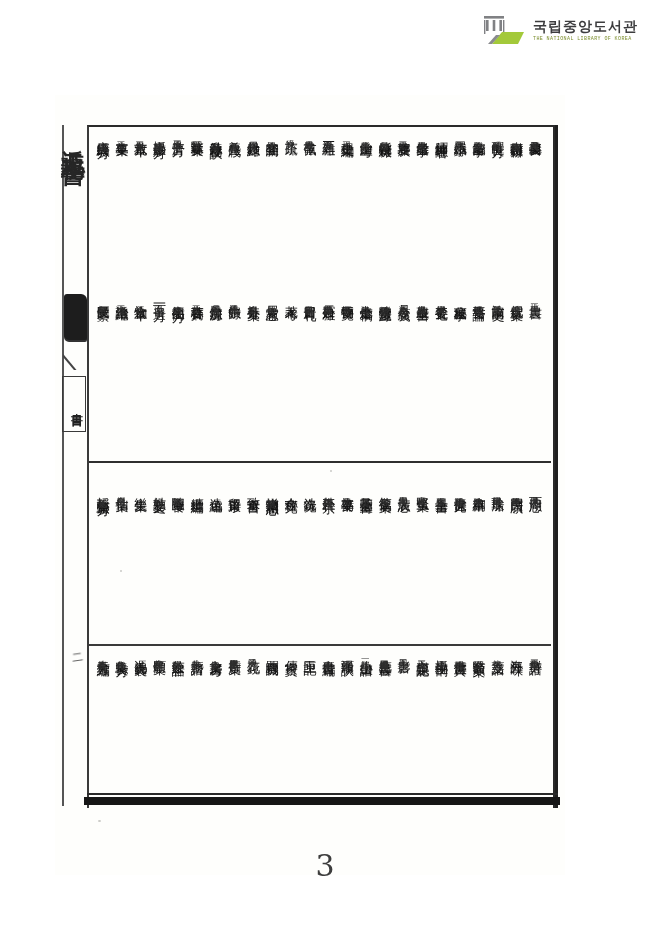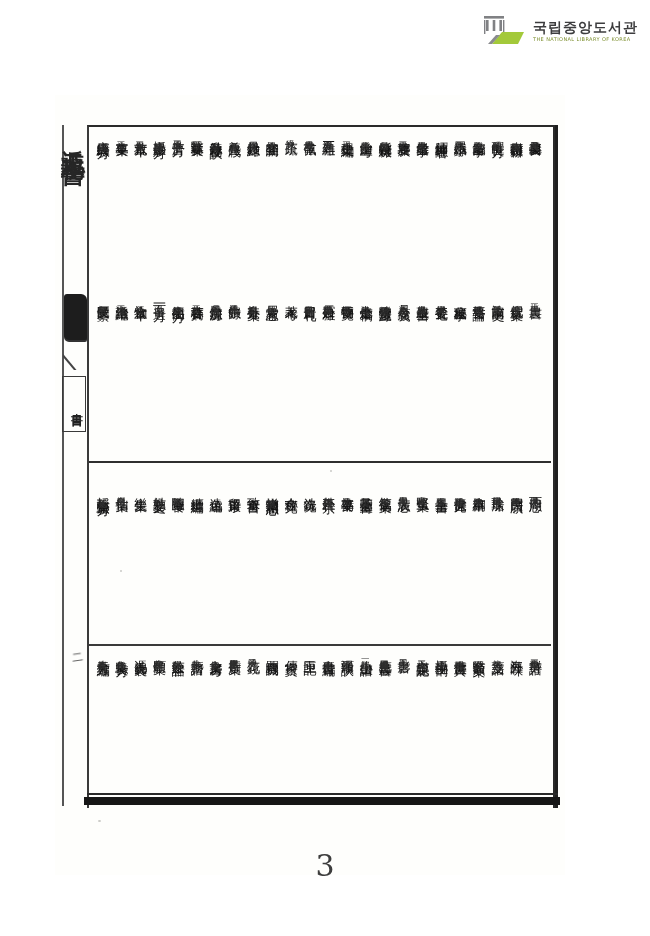--- a/index.html
+++ b/index.html
@@ -1,20 +1,20 @@
 <!DOCTYPE html>
 <html><head>
 <meta charset="utf-8">
 <style>
   html,body{margin:0;padding:0;background:#ffffff;}
   .page{position:relative;width:650px;height:936px;background:#ffffff;overflow:hidden;
         font-family:"DejaVu Sans","Liberation Sans",sans-serif;color:#1b1b1b;}
 
   
-  .logo{position:absolute;top:14px;right:12px;display:flex;align-items:center;gap:7px;}
+  .logo{position:absolute;top:14px;right:12px;display:flex;align-items:center;gap:7px;font-family:Liberation Mono, monospace;}
   .logo-mark{position:relative;width:48px;height:34px;}
   .logo-text{display:flex;flex-direction:column;line-height:1.1;}
   .logo-ko{font-size:14px;font-weight:bold;color:#3c3c3e;letter-spacing:1px;}
   .logo-en{font-size:5px;color:#7d8f2f;letter-spacing:.4px;margin-top:2px;}
 
   
   .scan{position:absolute;left:55px;top:95px;width:510px;height:780px;background:#fefefc;}
   .frame{position:absolute;left:87px;top:125px;width:464px;height:681px;
          border-top:2px solid #2a2a2a;border-left:2px solid #3a3a3a;
          border-right:2px solid #2a2a2a;background:transparent;}

